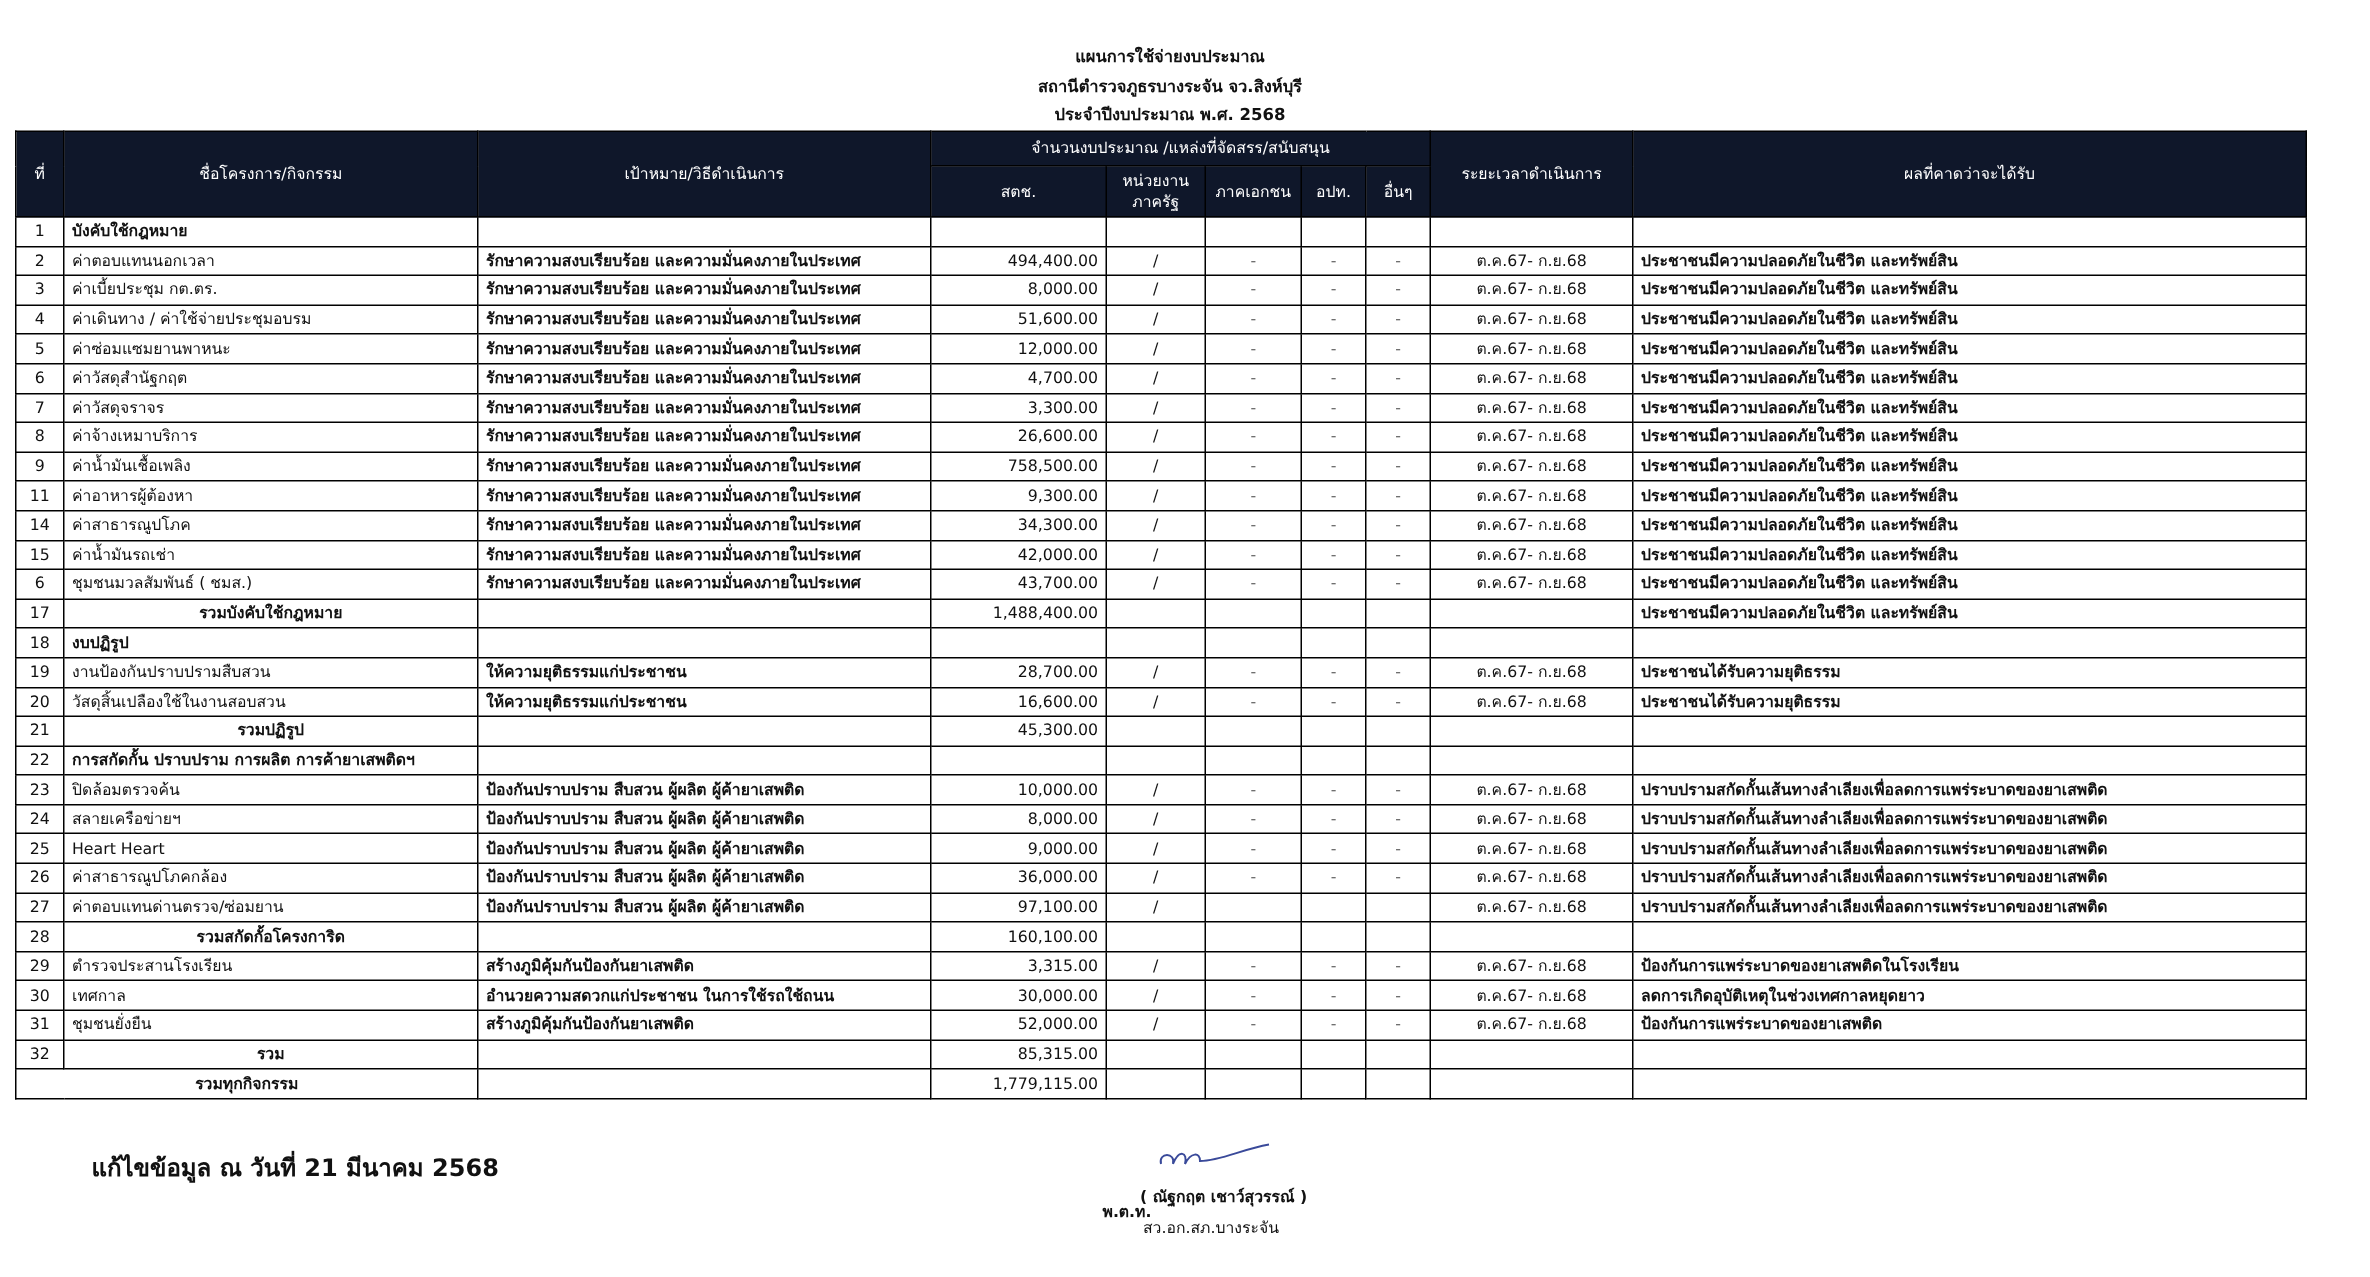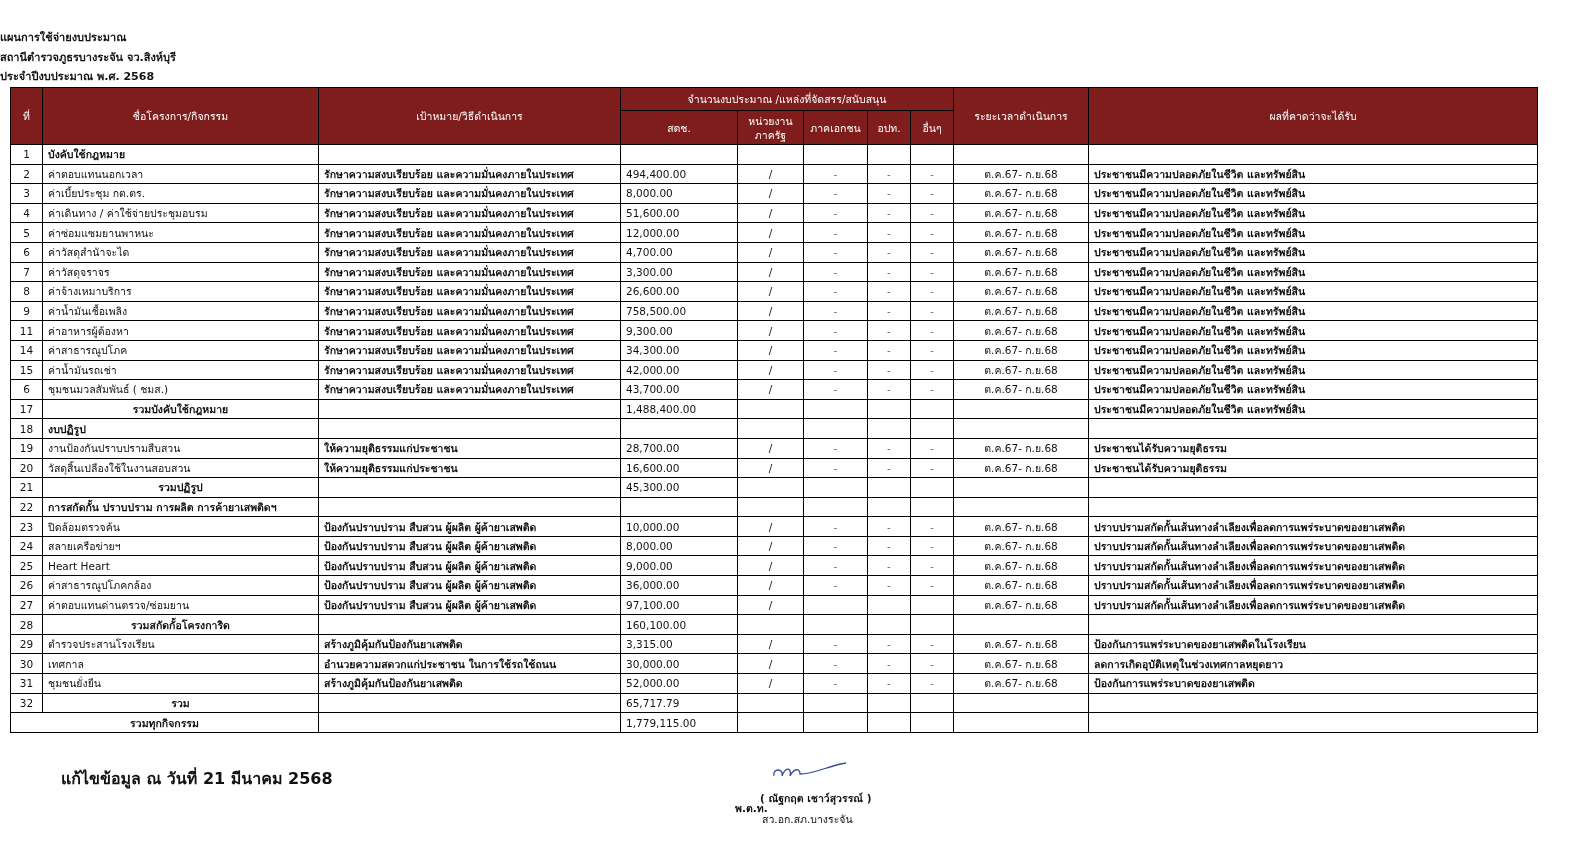--- a/index.html
+++ b/index.html
@@ -1,22 +1,22 @@
 <!DOCTYPE html>
 <html><head>
 <meta charset="utf-8">
 <style>
   html,body{margin:0;padding:0;background:#ffffff;}
   body{width:1580px;height:851px;position:relative;overflow:hidden;font-family:"DejaVu Sans","Liberation Sans",sans-serif;color:#111;}
-  .titles{position:absolute;left:0;top:28px;width:1560px;text-align:left;font-size:11px;font-weight:bold;line-height:19.5px;}
+  .titles{position:absolute;left:0;top:28px;width:1560px;text-align:center;font-size:11px;font-weight:bold;line-height:19.5px;}
   table.budget{position:absolute;left:10px;top:87px;border-collapse:collapse;table-layout:fixed;width:1527px;font-size:10.5px;}
-  table.budget th{background:#7f1d1d;color:#ffffff;font-weight:normal;border:1.5px solid #000;padding:0 2px;line-height:14px;font-size:10.5px;}
+  table.budget th{background:#0f172a;color:#ffffff;font-weight:normal;border:1.5px solid #000;padding:0 2px;line-height:14px;font-size:10.5px;}
   table.budget td{border:1.5px solid #000;height:18.6px;padding:0 5px;white-space:nowrap;overflow:hidden;line-height:16px;}
   td.c{text-align:center;}
-  td.r{}
+  td.r{text-align:right;}
   td.b{font-weight:bold;}
   td.dash{text-align:center;color:#666;}
   td.name{padding-left:3px;}
   .footer-left{position:absolute;left:61px;top:768px;font-size:16px;line-height:21px;}
   .footer-left .edit{font-weight:bold;}
   .sign{position:absolute;left:700px;top:766px;width:220px;font-size:10.5px;line-height:21px;}
   .sign .rank{position:absolute;left:35px;top:0;font-weight:bold;margin-top:32px;}
   .sign .sig{position:absolute;left:70px;top:-6px;}
   .sign .nm{position:absolute;left:60px;top:22px;font-weight:bold;}
   .sign .pos{position:absolute;left:62px;top:43px;}
@@ -116,21 +116,21 @@
         <td class="r">12,000.00</td>
         <td class="c">/</td>
         <td class="dash">-</td>
         <td class="dash">-</td>
         <td class="dash">-</td>
         <td class="c">ต.ค.67- ก.ย.68</td>
         <td class="b">ประชาชนมีความปลอดภัยในชีวิต และทรัพย์สิน</td>
       </tr>
       <tr>
         <td class="c">6</td>
-        <td class="name">ค่าวัสดุสำนัาจะได</td>
+        <td class="name">ค่าวัสดุสำนัฐกฤต</td>
         <td class="b">รักษาความสงบเรียบร้อย และความมั่นคงภายในประเทศ</td>
         <td class="r">4,700.00</td>
         <td class="c">/</td>
         <td class="dash">-</td>
         <td class="dash">-</td>
         <td class="dash">-</td>
         <td class="c">ต.ค.67- ก.ย.68</td>
         <td class="b">ประชาชนมีความปลอดภัยในชีวิต และทรัพย์สิน</td>
       </tr>
       <tr>
@@ -394,21 +394,21 @@
         <td class="dash">-</td>
         <td class="dash">-</td>
         <td class="dash">-</td>
         <td class="c">ต.ค.67- ก.ย.68</td>
         <td class="b">ป้องกันการแพร่ระบาดของยาเสพติด</td>
       </tr>
       <tr>
         <td class="c">32</td>
         <td class="c b">รวม</td>
         <td class="b"></td>
-        <td class="r">65,717.79</td>
+        <td class="r">85,315.00</td>
         <td class="c"></td>
         <td class="dash"></td>
         <td class="dash"></td>
         <td class="dash"></td>
         <td class="c"></td>
         <td class="b"></td>
       </tr>
     </tbody>
   <tfoot>
     <tr>

